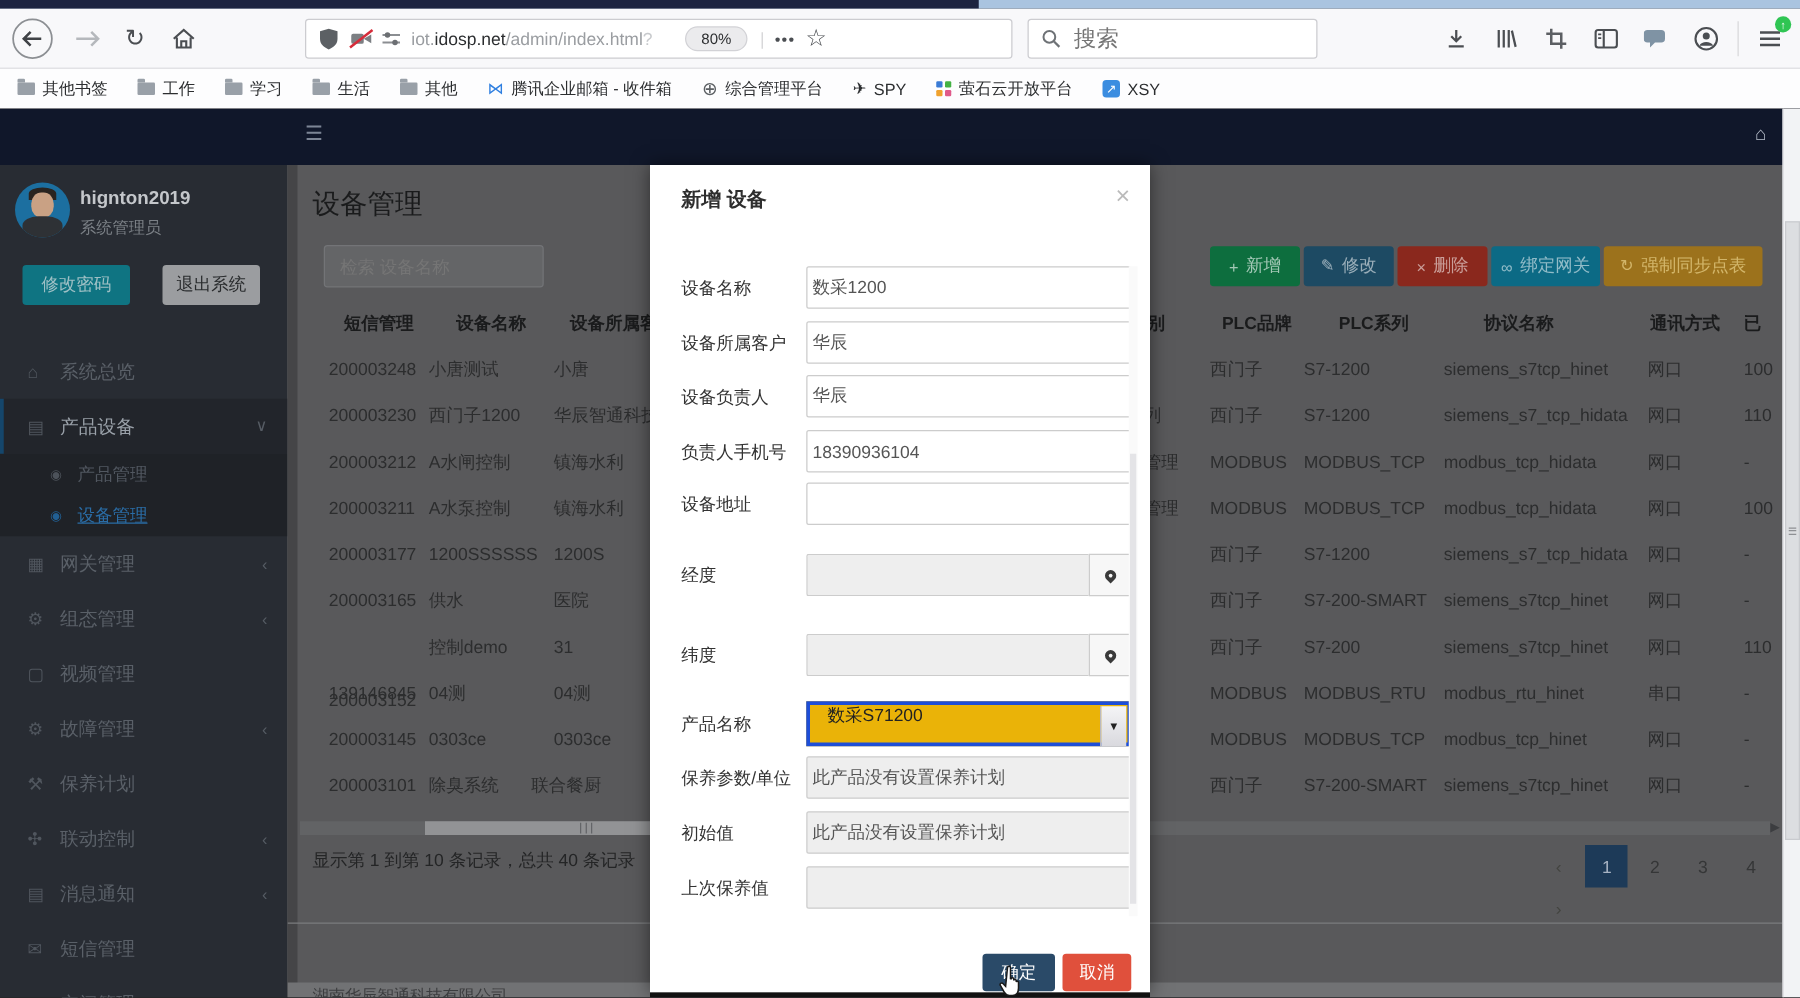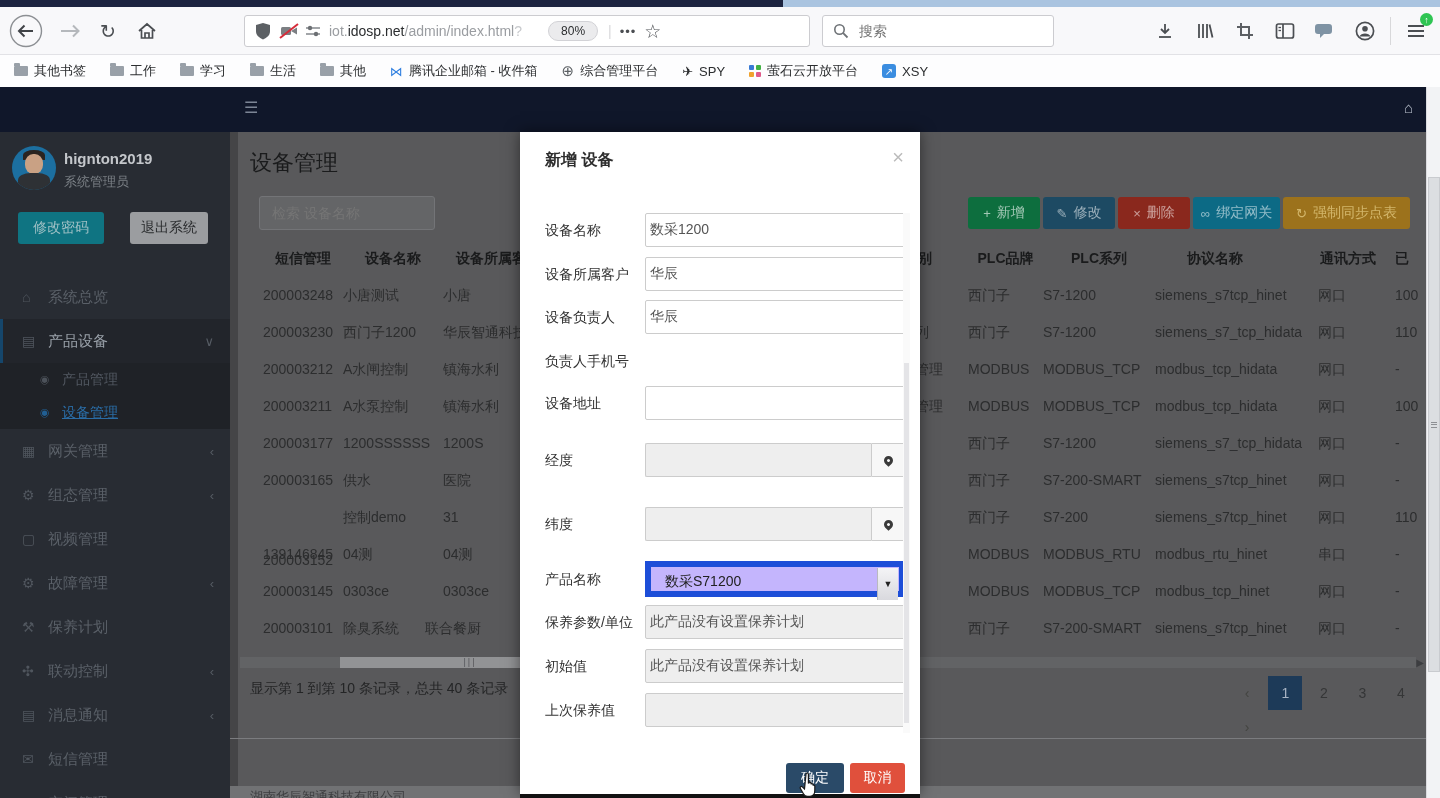--- a/index.html
+++ b/index.html
@@ -10,21 +10,21 @@
 
   
   .titlebar{left:0;top:0;width:1440px;height:7px;background:#aac4e0;}
   .titlebar .activetab{left:0;top:0;width:783px;height:7px;background:#1d2440;}
   .toolbar{left:0;top:7px;width:1440px;height:48px;background:#f8f8fa;border-bottom:1px solid #e2e2e6;box-sizing:border-box;}
   .navbtn{position:absolute;top:0;height:48px;display:flex;align-items:center;justify-content:center;color:#4b4e52;}
   .urlbar{position:absolute;left:244px;top:8px;width:566px;height:32px;background:#fff;border:1px solid #ccccd0;border-radius:3px;
           display:flex;align-items:center;box-sizing:border-box;font-size:14px;}
   .searchbar{position:absolute;left:822px;top:8px;width:232px;height:32px;background:#fff;border:1px solid #ccccd0;border-radius:3px;
           display:flex;align-items:center;box-sizing:border-box;}
-  .searchbar input{border:none;outline:none;font-size:14px;color:#9ca0a4;width:170px;background:transparent;font-family:inherit;}
+  .searchbar input{border:none;outline:none;font-size:18px;color:#9ca0a4;width:170px;background:transparent;font-family:inherit;}
   .zoompill{margin-left:8px;padding:2px 12px;background:#ebebed;border:1px solid #d2d2d6;border-radius:11px;font-size:12px;color:#2b2d2f;}
   .bookmarks{left:0;top:55px;width:1440px;height:32px;background:#fdfdfe;display:flex;align-items:center;padding-left:14px;box-sizing:border-box;}
   .bmitem{display:flex;align-items:center;margin-right:24px;font-size:13px;color:#2c2e30;white-space:nowrap;}
   .bmfolder{width:14px;height:10px;background:#99a0a8;border-radius:1px;position:relative;margin-right:6px;}
   .bmfolder:before{content:"";position:absolute;left:0;top:-3px;width:6px;height:3px;background:#99a0a8;border-radius:1px 1px 0 0;}
   .bmglyph{margin-right:6px;font-size:13px;}
   .ys7{width:12px;height:12px;margin-right:6px;position:relative;}
   .ys7 i{position:absolute;width:5px;height:5px;border-radius:1px;}
   .xsy{width:14px;height:14px;background:#3b8de0;border-radius:3px;color:#fff;font-size:10px;display:flex;align-items:center;justify-content:center;margin-right:6px;}
 
@@ -79,21 +79,21 @@
   .modal{left:520px;top:132px;width:400px;height:662px;background:#fff;z-index:50;box-shadow:0 0 14px rgba(0,0,0,.5);}
   .mrow-label{position:absolute;left:25px;font-size:14px;color:#333;}
   .mrow-ctl{position:absolute;left:125px;width:260px;height:34px;box-sizing:border-box;}
   .minput{width:100%;height:100%;box-sizing:border-box;border:1px solid #ccc;border-radius:2px;padding:0 4px;font-size:14px;color:#555;font-family:inherit;background:#fff;outline:none;}
   .minput:disabled{background:#eee;color:#555;}
   .geo{display:flex;}
   .geo input{width:226px;height:34px;box-sizing:border-box;border:1px solid #ccc;border-right:none;border-radius:2px 0 0 2px;background:#eee;}
   .geobtn{width:34px;height:34px;box-sizing:border-box;border:1px solid #ccc;background:#f7f7f7;display:flex;align-items:center;justify-content:center;border-radius:0 2px 2px 0;}
   .pin{width:9px;height:9px;background:#3a3a3a;border-radius:50% 50% 50% 0;transform:rotate(-45deg);position:relative;}
   .pin:after{content:"";position:absolute;left:3px;top:3px;width:3px;height:3px;border-radius:50%;background:#f7f7f7;}
-  .selbox{width:260px;height:36px;box-sizing:border-box;border:6px solid #1d4ed8;background:#c4b5fd;display:flex;align-items:flex-end;position:relative;}
+  .selbox{width:260px;height:36px;box-sizing:border-box;border:3px solid #1d4ed8;background:#eab308;display:flex;align-items:flex-start;position:relative;}
   .selbox .txt{padding-left:14px;font-size:14px;color:#222;}
   .selbox .selarrow{position:absolute;right:1px;top:1px;width:20px;height:32px;background:linear-gradient(#f4f4f6,#d9d9de);
         border-left:1px solid #b9b9c0;display:flex;align-items:center;justify-content:center;font-size:9px;color:#222;}
   .mbtn{position:absolute;top:631px;height:30px;border:none;border-radius:3px;font-size:14px;color:#fff;font-family:inherit;}
   .modal-scroll{position:absolute;left:383px;top:81px;width:7px;height:520px;background:#fafafa;}
   .modal-scroll .mthumb{position:absolute;left:1px;top:150px;width:5px;height:360px;background:#e4e4e7;}
 
   svg{display:block;}
 </style>
 </head>
@@ -528,20 +528,21 @@
     <div class="mrow-label" style="top:90px;">设备名称</div>
     <div class="mrow-ctl" style="top:81px;"><input class="minput" value="数采1200" style=""></div>
 
     <div class="mrow-label" style="top:134px;">设备所属客户</div>
     <div class="mrow-ctl" style="top:125px;"><input class="minput" value="华辰" style=""></div>
 
     <div class="mrow-label" style="top:177px;">设备负责人</div>
     <div class="mrow-ctl" style="top:168px;"><input class="minput" value="华辰" style=""></div>
 
     <div class="mrow-label" style="top:221px;">负责人手机号</div>
+    <div class="mrow-ctl" style="top:212px;"><input class="minput" value="18390936104" style=""></div>
 
     <div class="mrow-label" style="top:263px;">设备地址</div>
     <div class="mrow-ctl" style="top:254px;"><input class="minput" value="" style=""></div>
 
     <div class="mrow-label" style="top:320px;">经度</div>
     <div class="mrow-ctl geo" style="top:311px;">
       <input disabled="" value="" style="">
       <span class="geobtn">
           <span class="pin"></span>
         </span>

